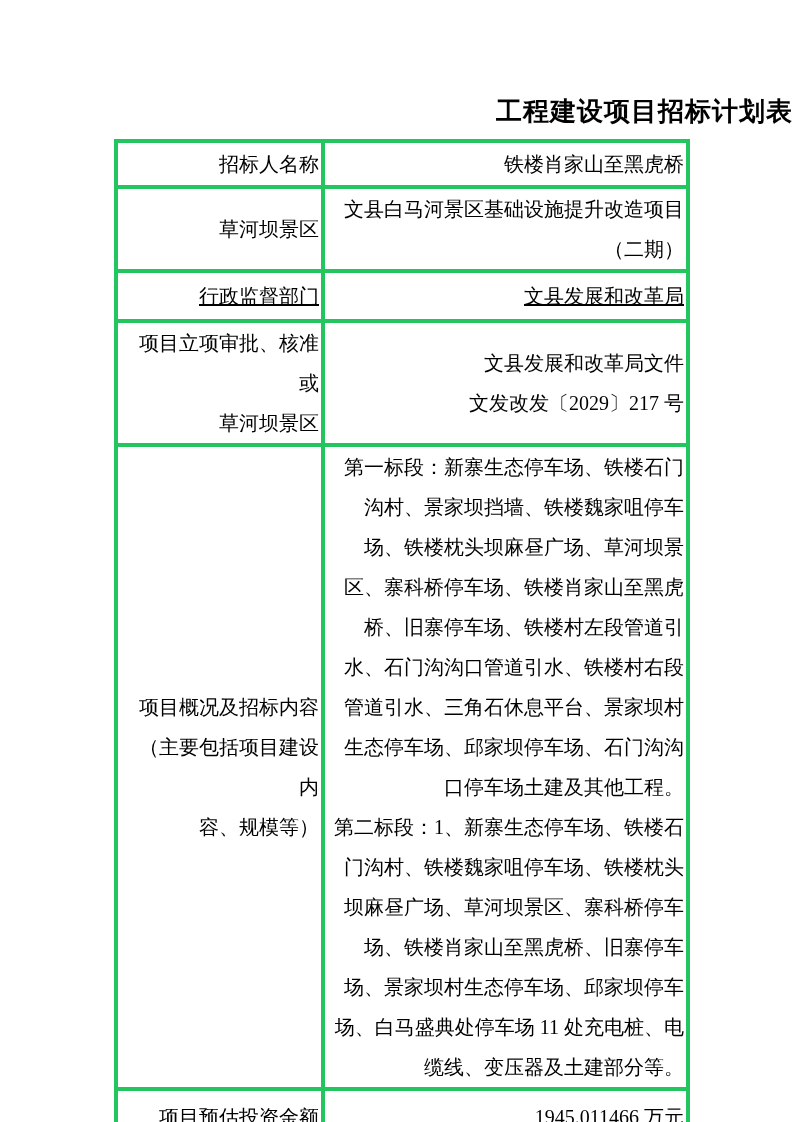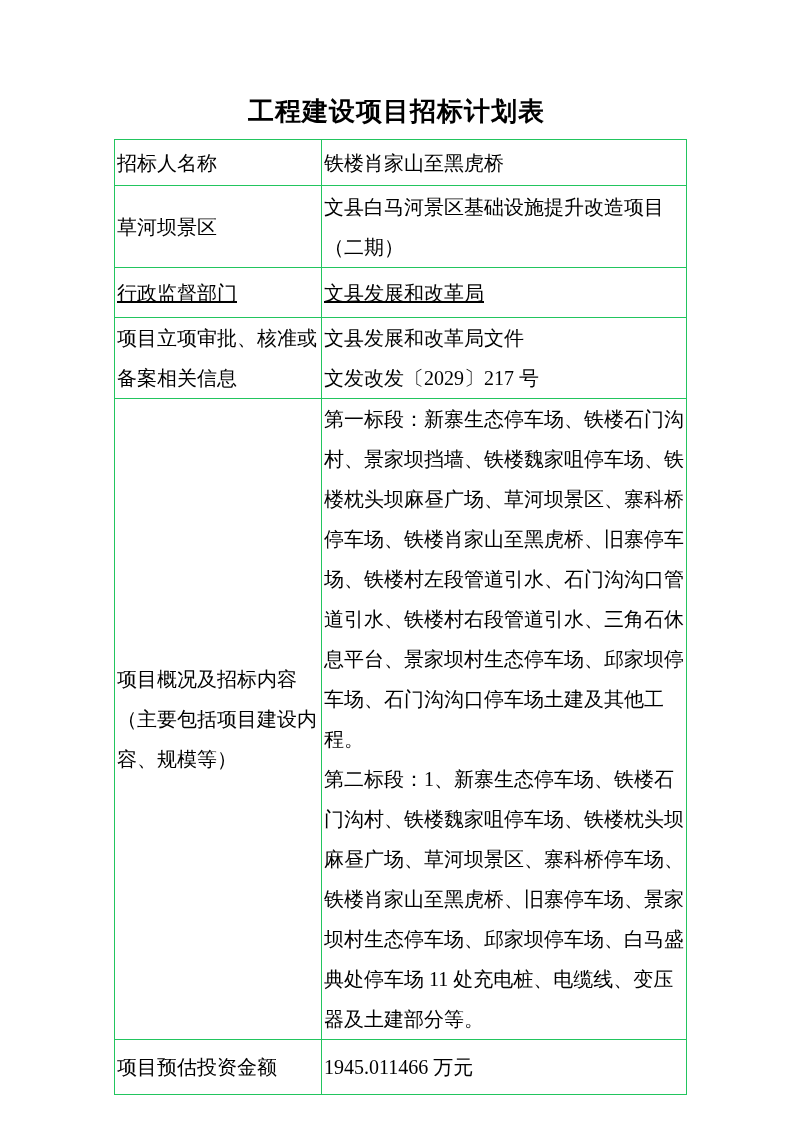--- a/index.html
+++ b/index.html
@@ -10,37 +10,37 @@
   body {
     width: 793px;
     height: 1122px;
     font-family: "Liberation Serif", "DejaVu Serif", serif;
     color: #000000;
     position: relative;
     overflow: hidden;
   }
   .page-title {
     margin: 97px 0 12px 0;
-    text-align: center;
+    text-align: right;
     font-size: 26px;
     font-weight: bold;
     letter-spacing: 1px;
     line-height: 30px;
   }
   table.plan {
     border-collapse: collapse;
     table-layout: fixed;
     width: 572px;
     margin-left: 114px;
   }
   table.plan td {
-    border: 1px solid #22c55e;
+    border: 4px solid #22c55e;
     font-size: 20px;
     line-height: 2.0;
-    text-align: left;
+    text-align: right;
     vertical-align: middle;
     white-space: pre-line;
     padding: 0 2px;
     overflow: hidden;
   }
   col.c-label { width: 207px; }
   col.c-value { width: 365px; }
 
   tr.r1  { height: 46px; }
   tr.r2  { height: 82px; }
@@ -81,21 +81,21 @@
     <tr class="r2">
       <td>草河坝景区</td>
       <td>文县白马河景区基础设施提升改造项目（二期）</td>
     </tr>
     <tr class="r3">
       <td>行政监督部门</td>
       <td>文县发展和改革局</td>
     </tr>
     <tr class="r4">
       <td>项目立项审批、核准或
-备案相关信息</td>
+草河坝景区</td>
       <td>文县发展和改革局文件
 文发改发〔2029〕217 号</td>
     </tr>
     <tr class="r5">
       <td class="overview-label">项目概况及招标内容
 （主要包括项目建设内
 容、规模等）</td>
       <td class="overview-value">第一标段：新寨生态停车场、铁楼石门沟村、景家坝挡墙、铁楼魏家咀停车场、铁楼枕头坝麻昼广场、草河坝景区、寨科桥停车场、铁楼肖家山至黑虎桥、旧寨停车场、铁楼村左段管道引水、石门沟沟口管道引水、铁楼村右段管道引水、三角石休息平台、景家坝村生态停车场、邱家坝停车场、石门沟沟口停车场土建及其他工程。
 第二标段：1、新寨生态停车场、铁楼石门沟村、铁楼魏家咀停车场、铁楼枕头坝麻昼广场、草河坝景区、寨科桥停车场、铁楼肖家山至黑虎桥、旧寨停车场、景家坝村生态停车场、邱家坝停车场、白马盛典处停车场 11 处充电桩、电缆线、变压器及土建部分等。</td>
     </tr>

